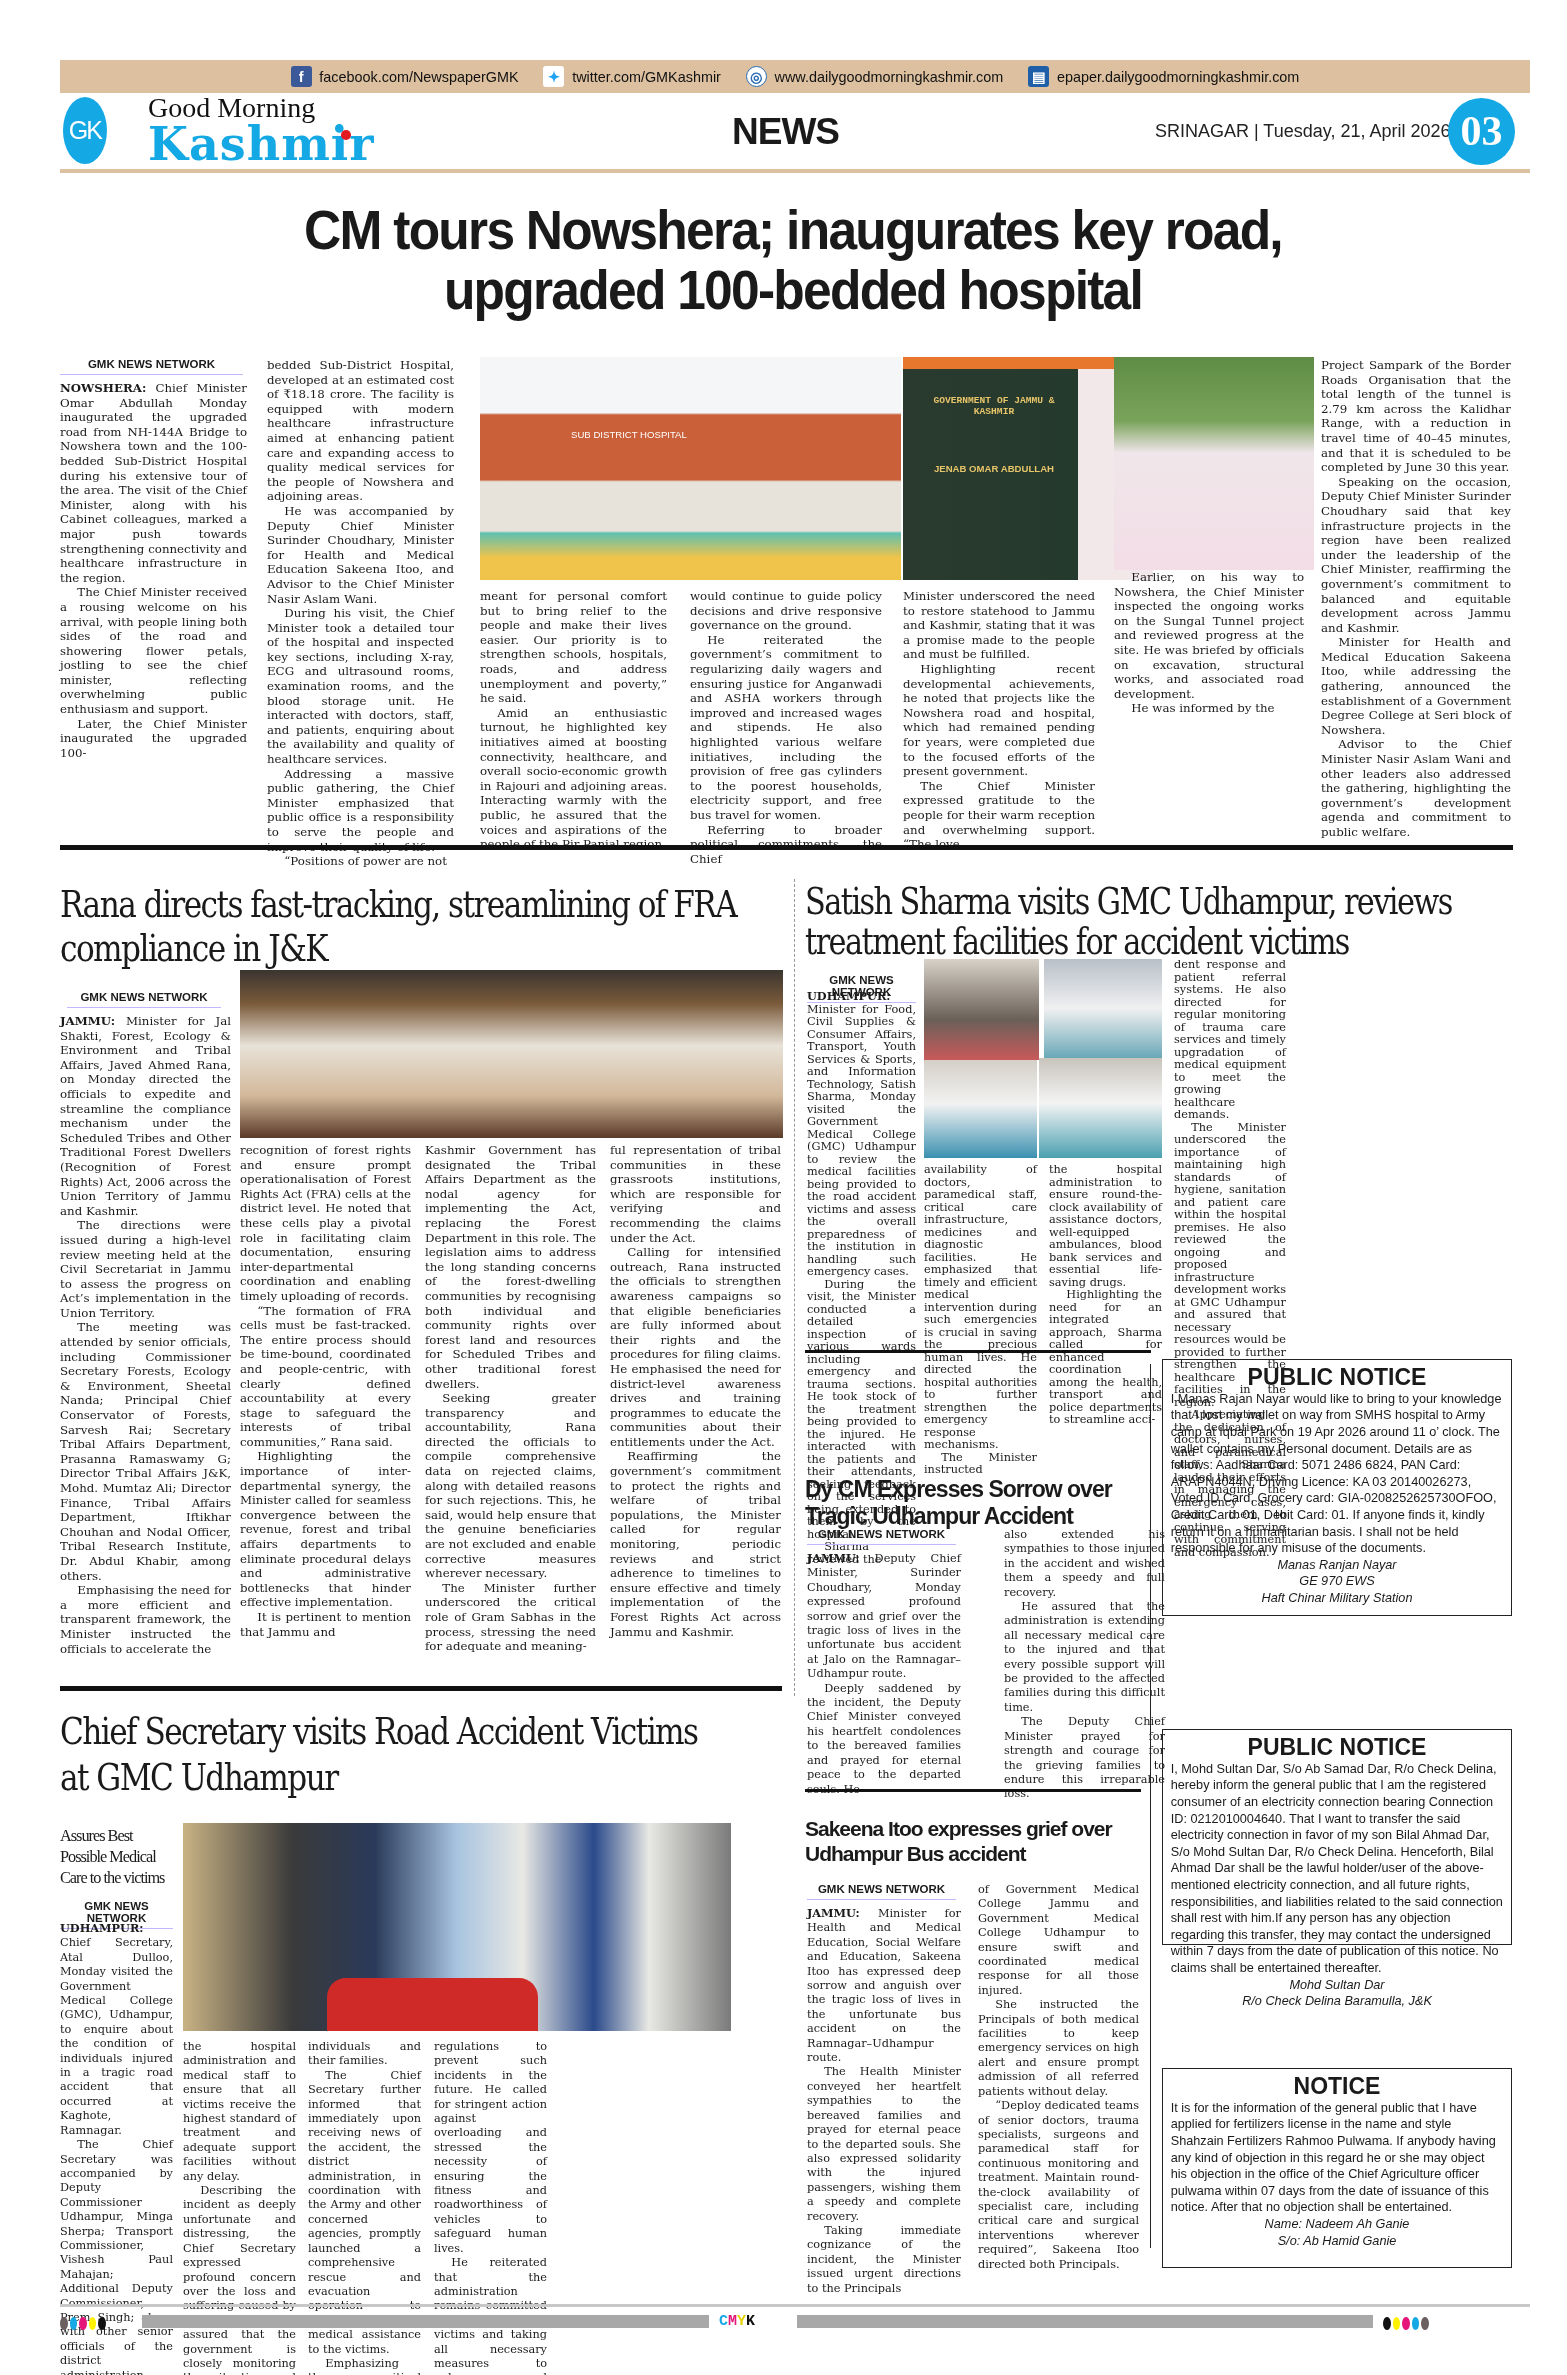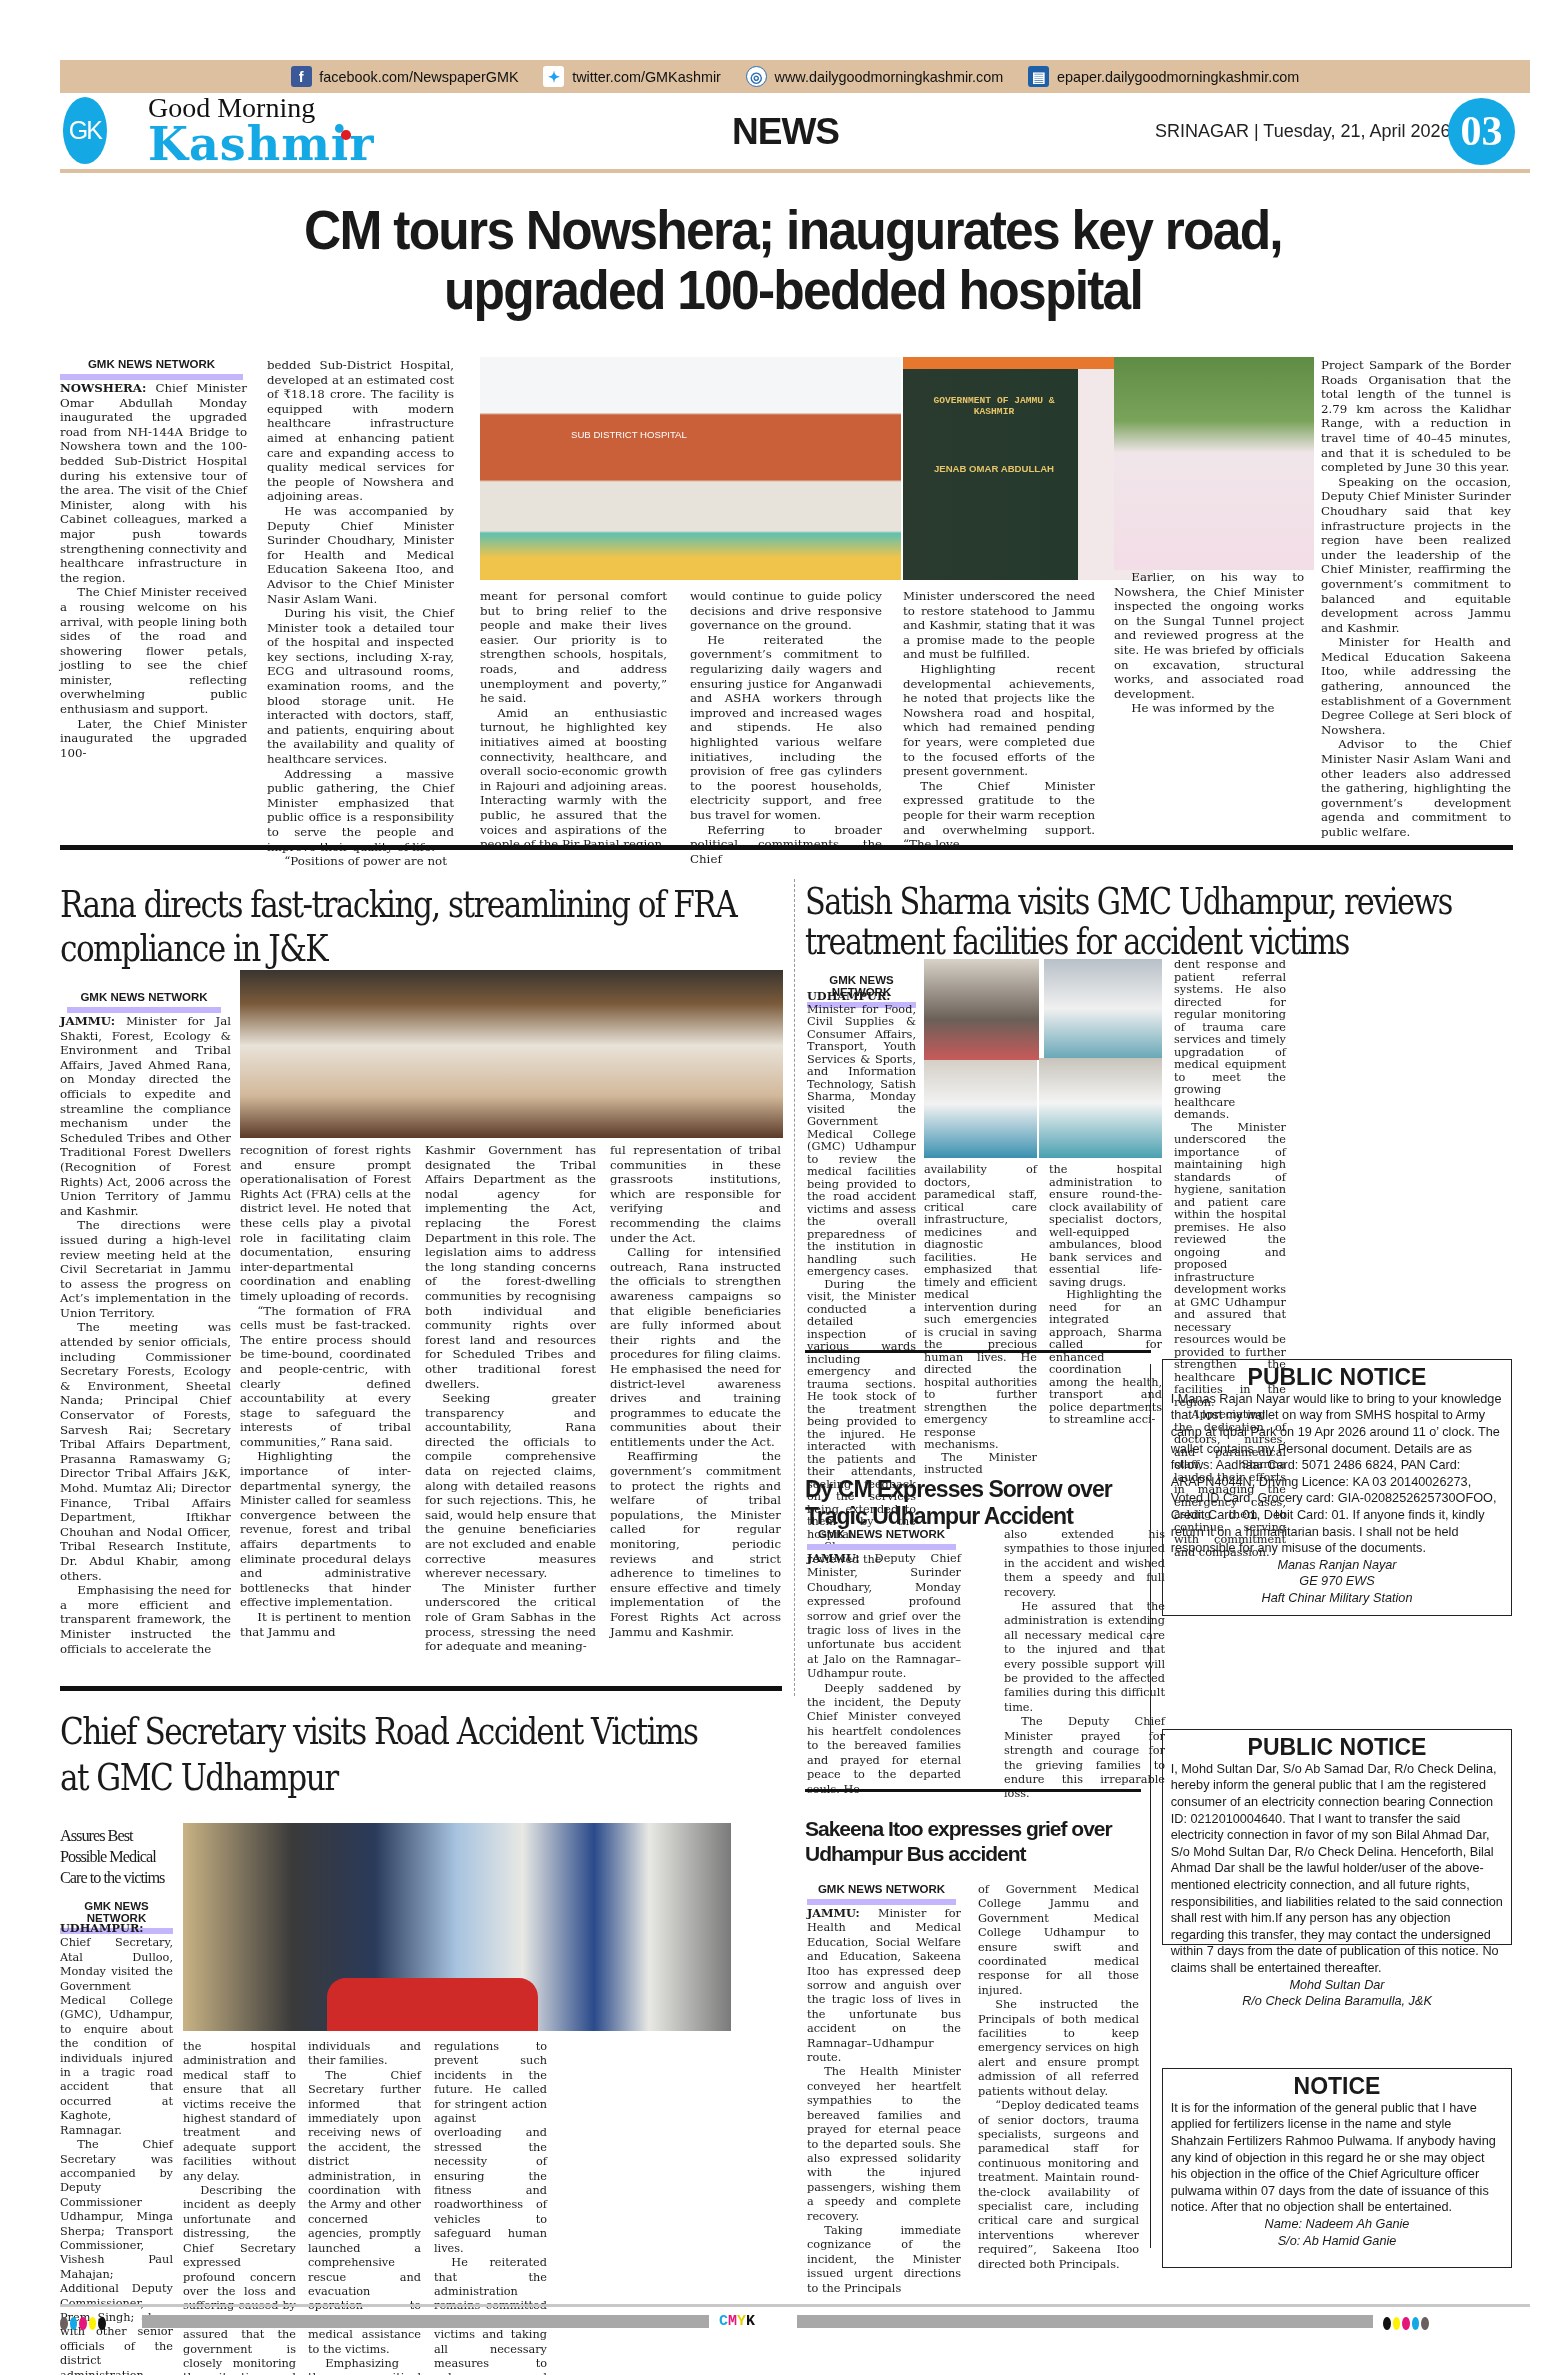--- a/index.html
+++ b/index.html
@@ -9,21 +9,21 @@
 .topbar .ico{width:21px;height:21px;border-radius:2.9px;display:inline-flex;align-items:center;justify-content:center;color:#fff;font-weight:bold;font-size:14.4px;font-family:"Liberation Sans",sans-serif}
 .topbar .item{display:flex;align-items:center;gap:7.7px;margin:0 7.7px}
 .masthead{left:60px;top:92px;width:1470px;height:81px;border-bottom:4.8px solid #dcc09f}
 .logo-circle{left:2.9px;top:4.8px;width:44px;height:67px;border-radius:50%;background:#14a8e4;color:#fff;font-family:"Liberation Sans",sans-serif;font-size:25px;display:flex;align-items:center;justify-content:center;letter-spacing:-1.9px}
 .logo-gm{left:88px;top:0px;font-family:"Liberation Serif",serif;font-size:28px;color:#111}
 .logo-k{left:88px;top:25px;font-family:"DejaVu Serif",serif;font-weight:bold;font-size:46px;color:#14a8e4;letter-spacing:1px}
 .sect{left:672px;top:19px;font-family:"Liberation Sans",sans-serif;font-weight:900;font-size:37px;letter-spacing:-1px}
 .dateline{left:1095px;top:29px;font-family:Liberation Sans, sans-serif;font-size:18px;color:#222}
 .pagenum{left:1388px;top:5.8px;width:67px;height:67px;border-radius:50%;background:#14a8e4;color:#fff;font-family:"Liberation Serif",serif;font-weight:bold;font-size:42px;display:flex;align-items:center;justify-content:center}
 .h1{left:58px;top:200px;width:1470px;text-align:center;font-family:"Liberation Sans",sans-serif;font-weight:900;font-size:56px;line-height:60px;letter-spacing:-1.9px;transform:scaleX(.92);transform-origin:center}
-.byline{font-family:"Liberation Sans",sans-serif;font-weight:bold;font-size:11.5px;border-bottom:6px solid #c4b5fd;padding-bottom:3.8px;text-align:center}
+.byline{font-family:"Liberation Sans",sans-serif;font-weight:bold;font-size:11.5px;border-bottom:1px solid #c4b5fd;padding-bottom:3.8px;text-align:center}
 .col{font-size:11.8px;line-height:14.6px;text-align:justify;hyphens:auto}
 .col p{text-indent:17.3px}
 .col p.first{text-indent:0}
 .col b{font-weight:bold}
 .photo{background:linear-gradient(135deg,#8aa7b8,#c9a07a 40%,#e8d8c4 70%,#6d8f6a);overflow:hidden}
 .rule{height:5.8px;background:#111}
 .h2{font-family:"DejaVu Serif",serif;font-size:38px;line-height:44px;letter-spacing:-1.9px;transform:scaleX(.82);transform-origin:left}
 .h3{font-family:"Liberation Sans",sans-serif;font-weight:bold;font-size:23px;line-height:27px;letter-spacing:-1px}
 .notice{border:1.9px solid #222;padding:3.8px 7.7px;font-family:"Liberation Sans",sans-serif;font-size:12.7px;line-height:16.6px}
 .notice h4{text-align:center;font-family:"Liberation Sans",sans-serif;font-weight:900;font-size:23px;line-height:27px}
@@ -164,21 +164,21 @@
 <div class="abs col" style="left:807px;top:990px;width:109px;font-size:11.3px;line-height:12.5px">
   <p class="first"><b>UDHAMPUR:</b><span> Minister for Food, Civil Supplies &amp; Consumer Affairs, Transport, Youth Services &amp; Sports, and Information Technology, Satish Sharma, Monday visited the Government Medical College (GMC) Udhampur to review the medical facilities being provided to the road accident victims and assess the overall preparedness of the institution in handling such emergency cases.</span></p>
   <p>During the visit, the Minister conducted a detailed inspection of various wards including emergency and trauma sections. He took stock of the treatment being provided to the injured. He interacted with the patients and their attendants, seeking feedback on the services being extended to them by the hospital.</p>
   <p>Sharma reviewed the</p>
 </div>
 <div class="abs col" style="left:924px;top:1164px;width:113px;font-size:11.3px;line-height:12.5px">
   <p class="first">availability of doctors, paramedical staff, critical care infrastructure, medicines and diagnostic facilities. He emphasized that timely and efficient medical intervention during such emergencies is crucial in saving the precious human lives. He directed the hospital authorities to further strengthen the emergency response mechanisms.</p>
   <p>The Minister instructed</p>
 </div>
 <div class="abs col" style="left:1049px;top:1164px;width:113px;font-size:11.3px;line-height:12.5px">
-  <p class="first">the hospital administration to ensure round-the-clock availability of specialist doctors, well-equipped ambulances, blood bank services and essential life-saving drugs.</p>
+  <p class="first">the hospital administration to ensure round-the-clock availability of assistance doctors, well-equipped ambulances, blood bank services and essential life-saving drugs.</p>
   <p>Highlighting the need for an integrated approach, Sharma called for enhanced coordination among the health, transport and police departments to streamline acci-</p>
 </div>
 <div class="abs col" style="left:1174px;top:959px;width:113px;font-size:11.3px;line-height:12.5px;width:112px">
   <p class="first">dent response and patient referral systems. He also directed for regular monitoring of trauma care services and timely upgradation of medical equipment to meet the growing healthcare demands.</p>
   <p>The Minister underscored the importance of maintaining high standards of hygiene, sanitation and patient care within the hospital premises. He also reviewed the ongoing and proposed infrastructure development works at GMC Udhampur and assured that necessary resources would be provided to further strengthen the healthcare facilities in the region.</p>
   <p>Appreciating the dedication of doctors, nurses, and paramedical staff, Sharma lauded their efforts in managing the emergency cases, asking them to continue serving with commitment and compassion.</p>
 </div>
 <div class="abs rule" style="left:805px;top:1350px;width:346px;height:2.9px"></div>
 
 <div class="abs h3" style="left:805px;top:1476px;width:346px">Dy CM Expresses Sorrow over Tragic Udhampur Accident</div>

